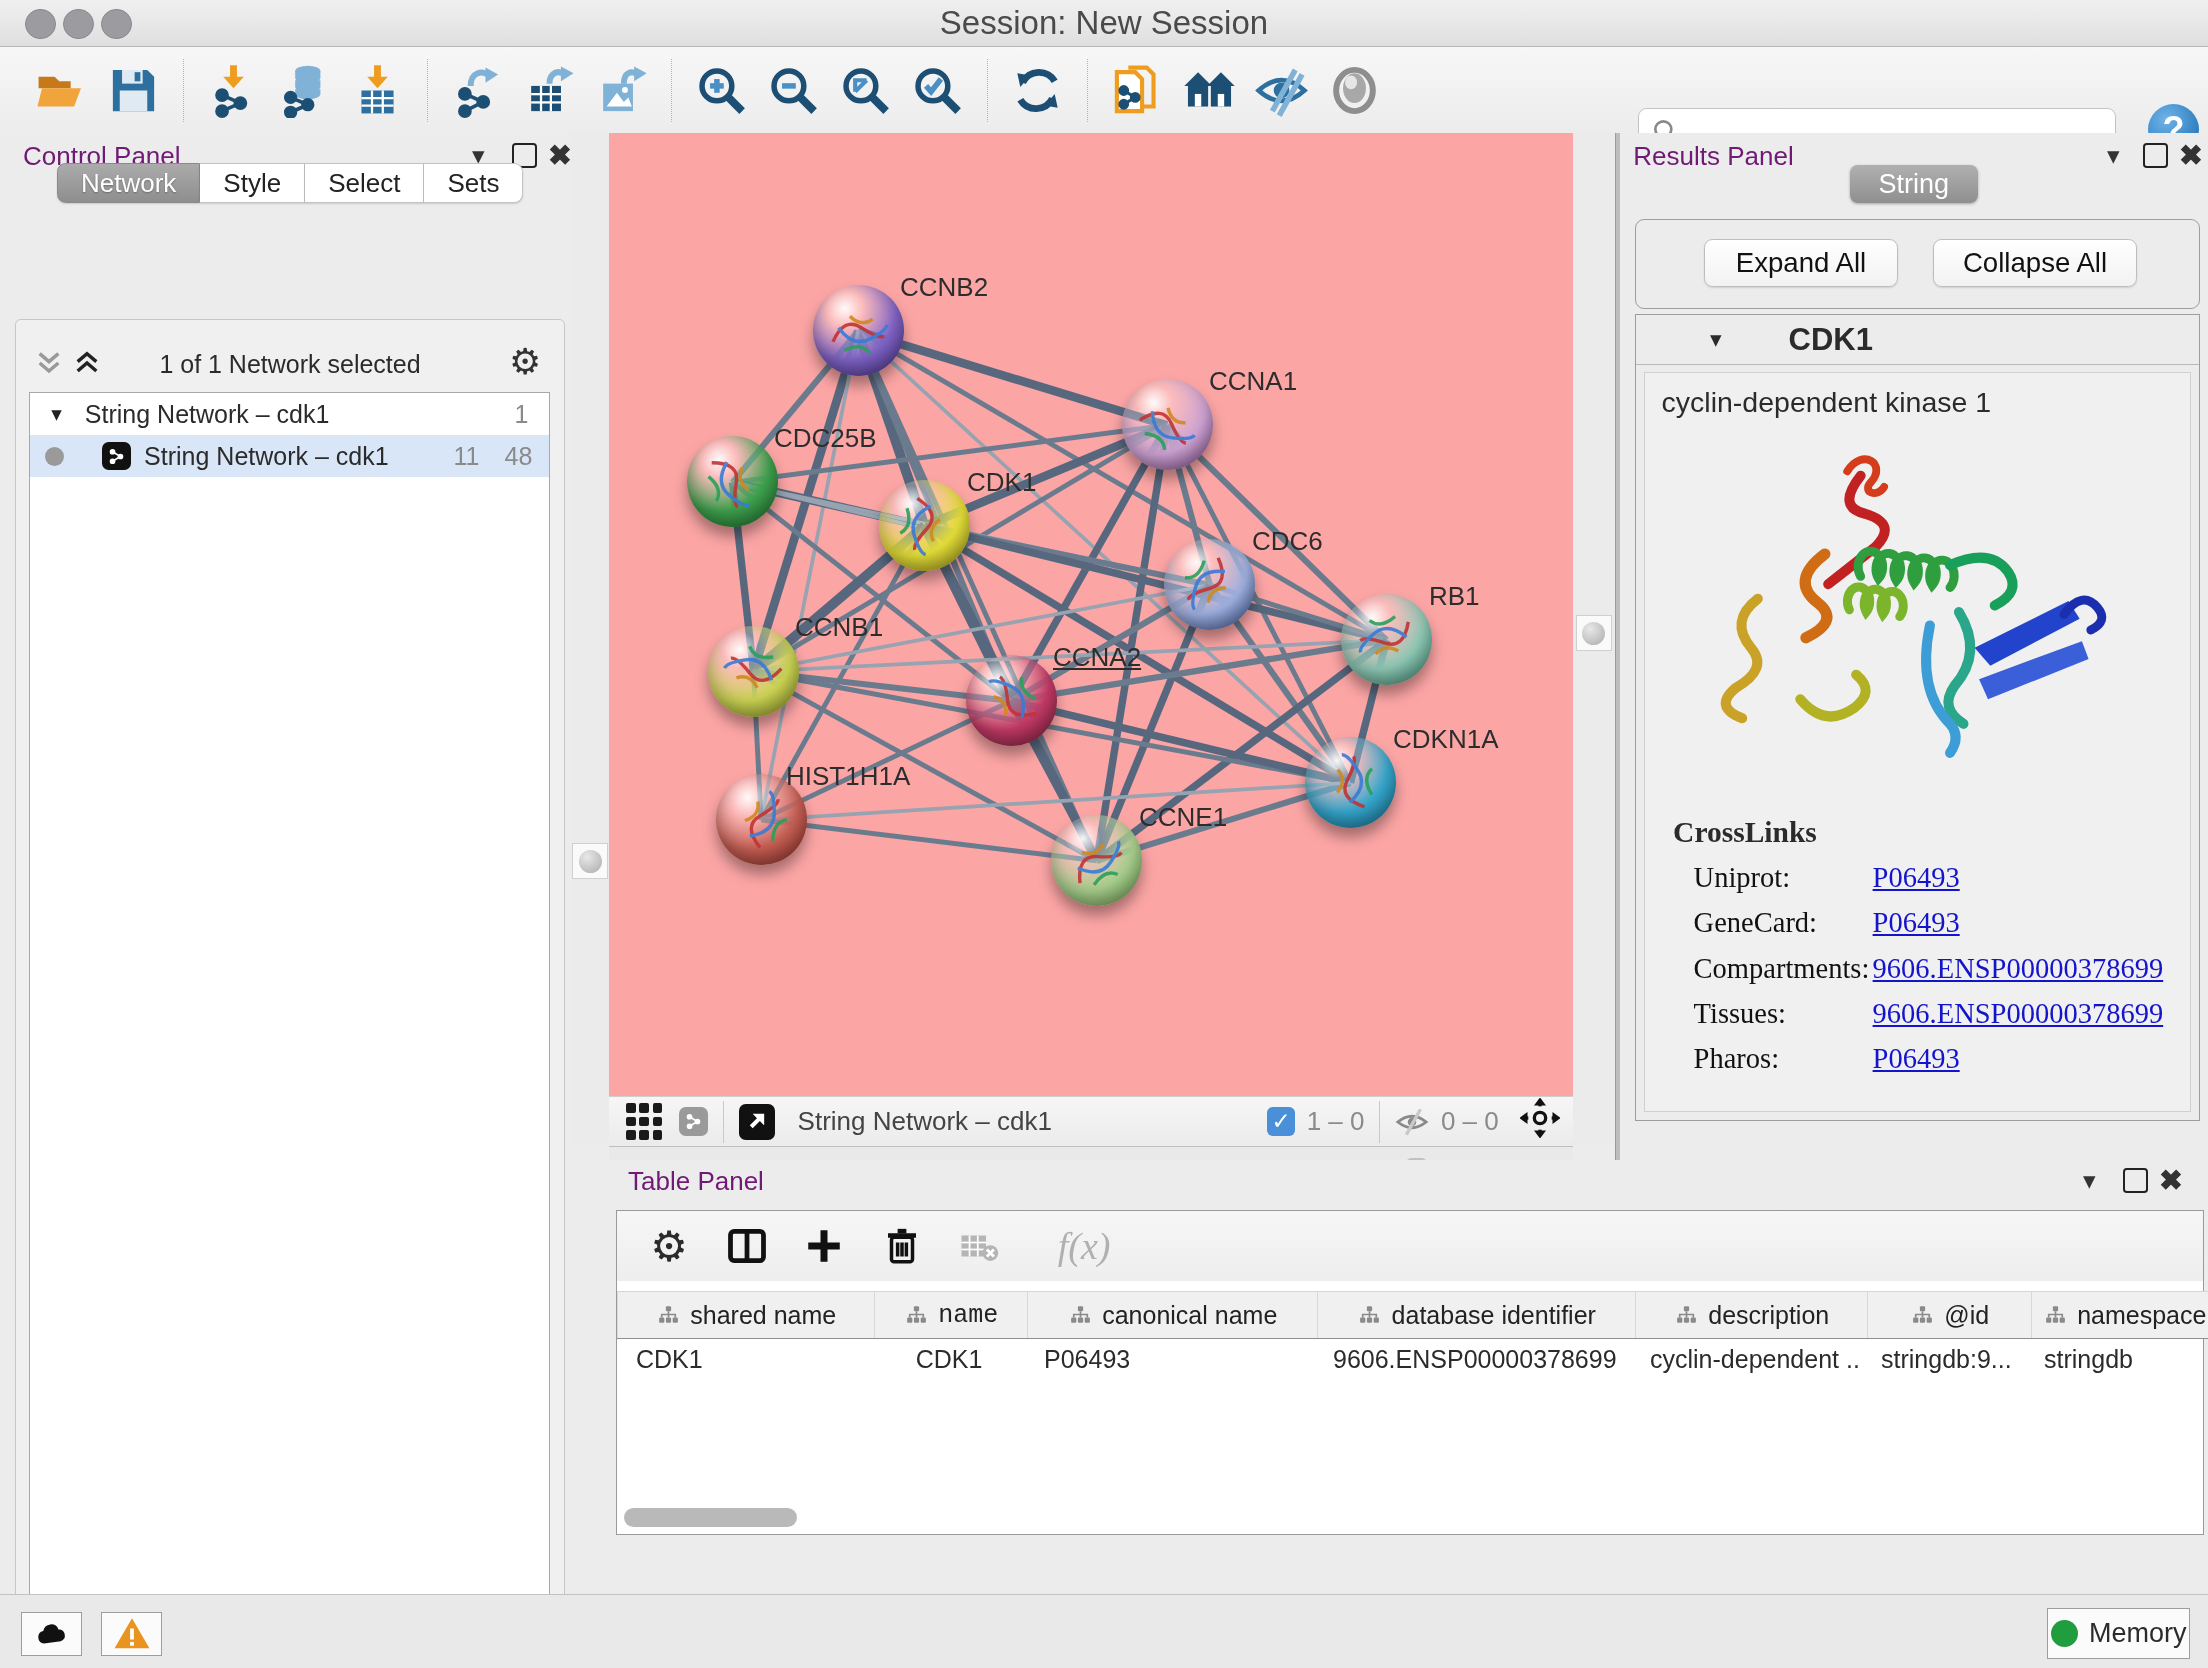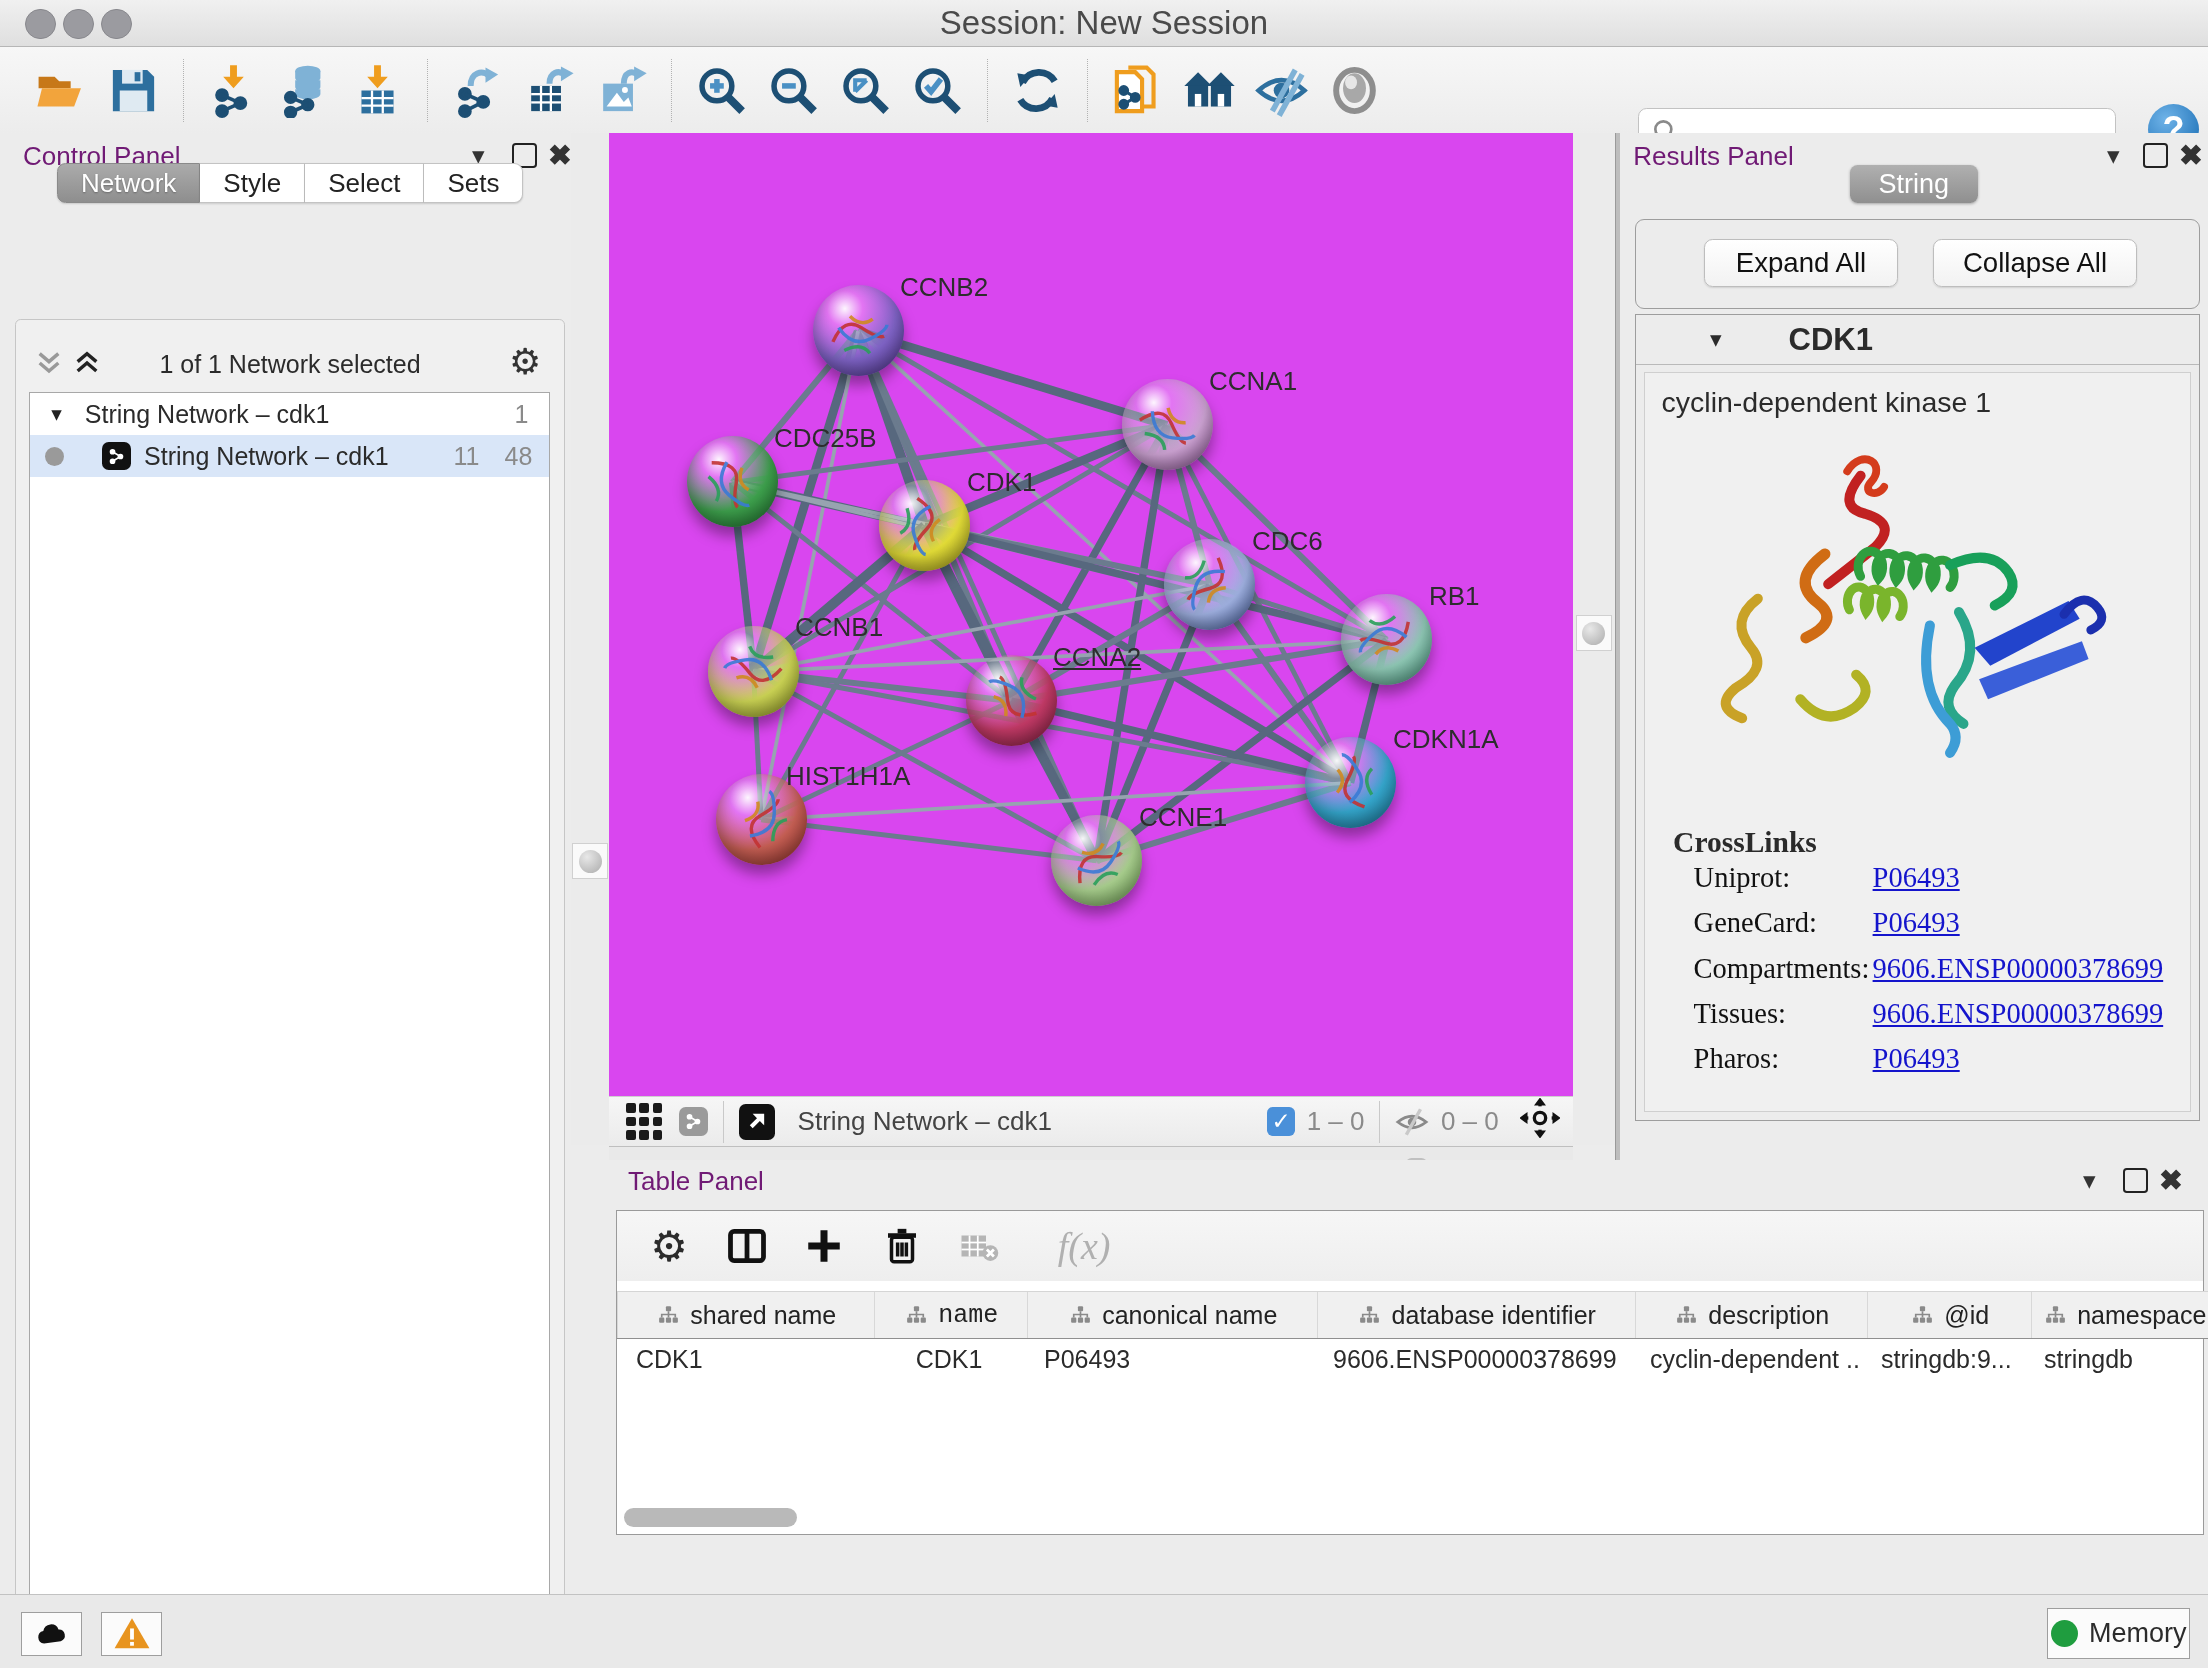--- a/index.html
+++ b/index.html
@@ -25,21 +25,21 @@
   .mtab.last{border-radius:0 8.6px 8.6px 0;}
   .mtab.sel{background:linear-gradient(#ababab,#8e8e8e);color:#fff;border-color:#8a8a8a;text-shadow:0 1px 1.9px rgba(0,0,0,.3);}
   
   .cp-inner{left:15px;top:186px;width:548px;height:1398px;background:#f0f0f0;border:1px solid #c6c6c6;border-radius:5.7px;}
   .treebox{position:absolute;left:13.3px;top:72px;width:519px;height:1314px;background:#fff;border:1px solid #a8a8a8;}
   .trow{position:relative;height:42px;display:flex;align-items:center;font-size:25px;}
   .trow.sel{background:#d9e6f8;}
   .tcount{color:#8a8a8a;}
   .sharebadge{display:inline-flex;width:28.5px;height:28.5px;border-radius:6.7px;background:#111;align-items:center;justify-content:center;}
   
-  .canvas{left:609px;top:133px;width:964px;height:963px;background:#d946ef;overflow:hidden;}
+  .canvas{left:609px;top:133px;width:964px;height:963px;background:#fca5a5;overflow:hidden;}
   .node{position:absolute;width:91px;height:91px;border-radius:50%;box-shadow:0 9.5px 13.3px rgba(0,0,0,.35), inset 0 -7.6px 17px rgba(0,0,0,.30);}
   .nlabel{position:absolute;font-size:26px;color:#2d2d2d;white-space:nowrap;}
   
   .nav{left:609px;top:1096px;width:964px;height:49px;background:linear-gradient(#f6f6f6,#ebebeb);border-top:1px solid #cfcfcf;border-bottom:1px solid #bfbfbf;display:flex;align-items:center;font-size:26px;color:#444;}
   .navsep{height:42px;border-left:1px solid #c9c9c9;margin:0 15px;}
   .gridicon{display:inline-grid;grid-template-columns:repeat(3,9.5px);grid-gap:3.8px;}
   .gridicon i{width:9.5px;height:9.5px;background:#1a1a1a;border-radius:1.9px;}
   .checkbox{display:inline-block;width:28.5px;height:28.5px;border-radius:5.7px;background:#4a90d9;color:#fff;font-size:23px;line-height:28.5px;text-align:center;}
   
   .vstrip{top:133px;width:38px;height:1012px;background:#ebebeb;}
@@ -573,21 +573,21 @@
             <path d="M150 128 a11 14 0 1 1 16 2 a11 14 0 1 1 16 2 a11 14 0 1 1 16 2 a11 14 0 1 1 16 2 a11 14 0 1 1 16 2" stroke="#2f9e3f" stroke-width="8"></path>
             <path d="M140 158 a10 13 0 1 1 15 2 a10 13 0 1 1 15 2 a10 13 0 1 1 15 2" stroke="#7ab52c" stroke-width="8"></path>
             <path d="M230 118 q36 -16 52 6 q12 18 -12 30" stroke="#18a05a" stroke-width="9"></path>
             <path d="M238 160 q22 36 -4 66 q-14 20 8 34" stroke="#2aa68a" stroke-width="9"></path>
             <path d="M212 172 q-12 58 18 88 q10 12 0 26" stroke="#3d9dd6" stroke-width="9"></path>
           </g>
           <polygon points="252,192 336,150 346,166 266,208" fill="#2244cc"></polygon>
           <polygon points="256,220 348,186 354,202 264,238" fill="#3a5fd9"></polygon>
           <path d="M332 162 q16 -22 30 -6 q10 12 -6 20" fill="none" stroke="#1b2fae" stroke-width="8" stroke-linecap="round"></path>
         </svg>
-        <div style="position:absolute;left:28.5px;top:453px;font-family:'Liberation Serif',serif;font-weight:bold;font-size:29.5px;">CrossLinks</div>
+        <div style="position:absolute;left:28.5px;top:443px;font-family:'Liberation Serif',serif;font-weight:bold;font-size:29.5px;">CrossLinks</div>
         <div id="crosslinks" style="position:absolute;left:49px;top:489px;right:19px;">
             <div class="xl-row">
               <span class="xl-label">Uniprot:</span>
               <span class="xl-link">P06493</span>
             </div>
             <div class="xl-row">
               <span class="xl-label">GeneCard:</span>
               <span class="xl-link">P06493</span>
             </div>
             <div class="xl-row">

